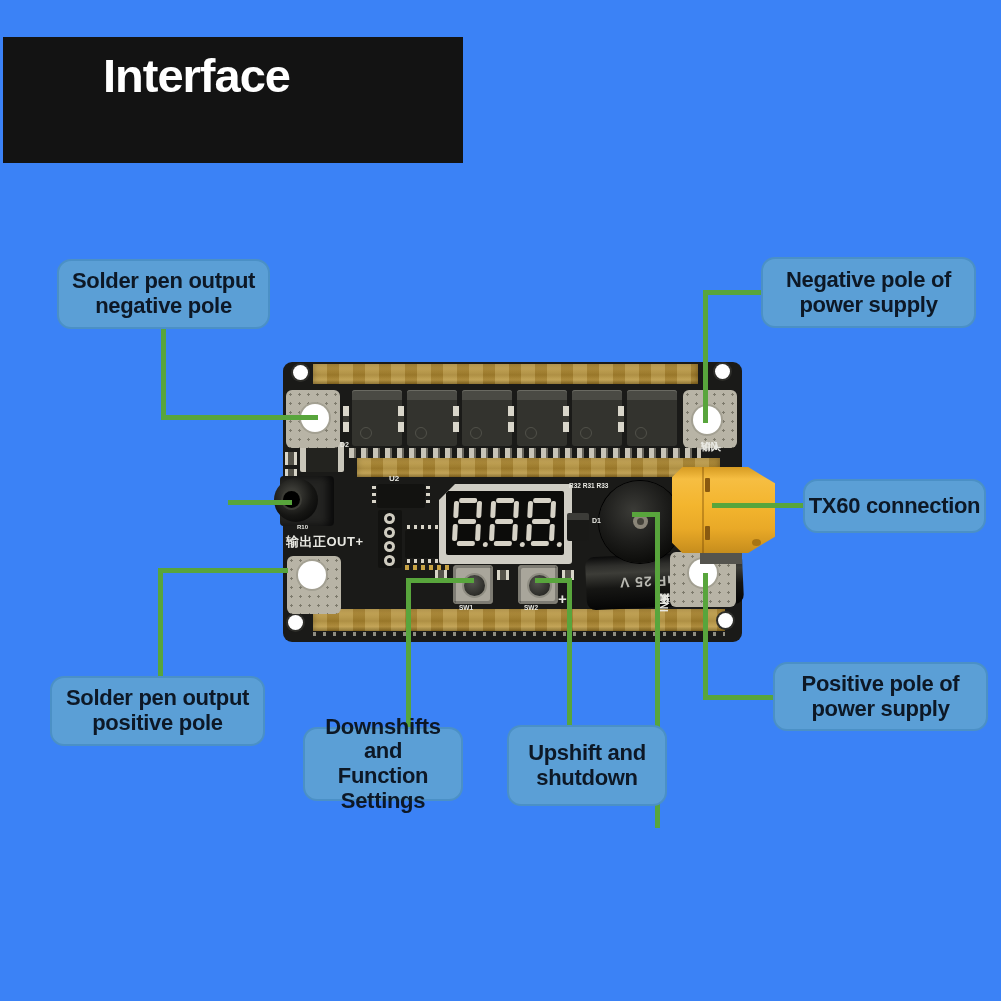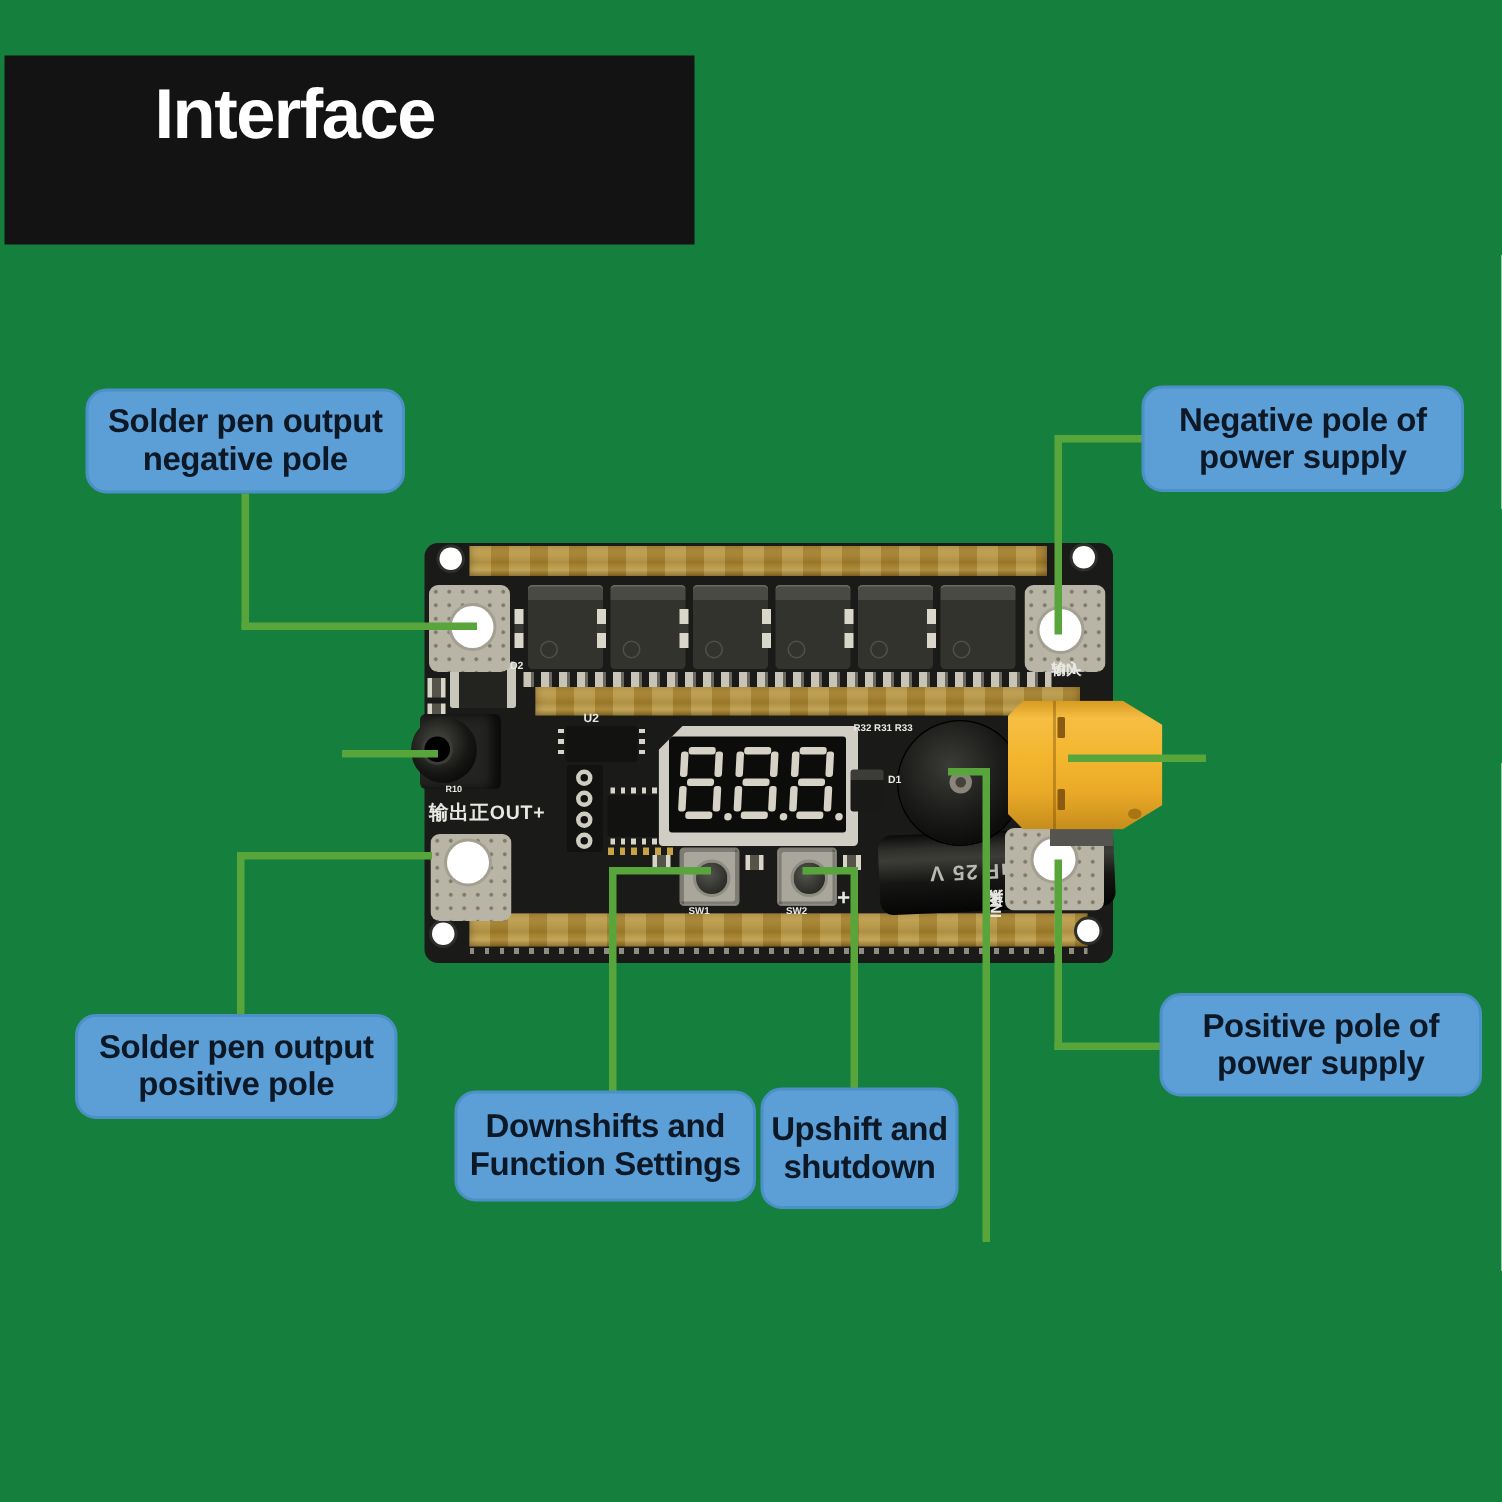--- a/index.html
+++ b/index.html
@@ -1,16 +1,16 @@
 <!DOCTYPE html>
 <html><head>
 <meta charset="utf-8">
 <style>
   html,body{margin:0;padding:0;background:#fff;}
-  .scene{position:relative;width:1001px;height:1001px;background:#15803d;overflow:hidden;
+  .scene{position:relative;width:1001px;height:1001px;background:#3b82f6;overflow:hidden;
          font-family:"Liberation Sans", sans-serif;}
   
   .banner{position:absolute;left:3px;top:37px;width:460px;height:126px;background:#131313;z-index:5;}
   .banner-line{color:#fff;font-weight:bold;font-size:47px;line-height:46px;letter-spacing:-1px;}
   .banner-line.l1{margin:16px 0 0 100px;}
   .banner-line.l2{margin:0 0 0 18px;}
   
   .callout{position:absolute;background:#5B9FD6;border:2px solid #4B90C6;border-radius:14px;
            display:flex;align-items:center;justify-content:center;text-align:center;
            color:#0D1826;font-weight:bold;font-size:22px;line-height:1.12;letter-spacing:-0.3px;
@@ -255,29 +255,32 @@
   <div class="gline" style="left:703px;top:695px;width:72px;height:5px;"></div>
 
   <div class="callout" style="left:57px;top:259px;width:213px;height:70px;">
       <span>Solder pen output
 negative pole</span>
     </div>
   <div class="callout" style="left:761px;top:257px;width:215px;height:71px;align-items:center;">
       <span>Negative pole of
 power supply</span>
     </div>
+  <div class="callout" style="left:803px;top:479px;width:183px;height:54px;">
+      <span>TX60 connection</span>
+    </div>
   <div class="callout" style="left:50px;top:676px;width:215px;height:70px;">
       <span>Solder pen output
 positive pole</span>
     </div>
-  <div class="callout" style="left:303px;top:727px;width:201px;height:74px;">
+  <div class="callout" style="left:303px;top:727px;width:160px;height:74px;">
       <span>Downshifts and
 Function Settings</span>
     </div>
-  <div class="callout" style="left:507px;top:725px;width:132px;height:81px;">
+  <div class="callout" style="left:507px;top:725px;width:160px;height:81px;">
       <span>Upshift and
 shutdown</span>
     </div>
   <div class="callout" style="left:773px;top:662px;width:215px;height:69px;">
       <span>Positive pole of
 power supply</span>
     </div>
 
 </div>
 

